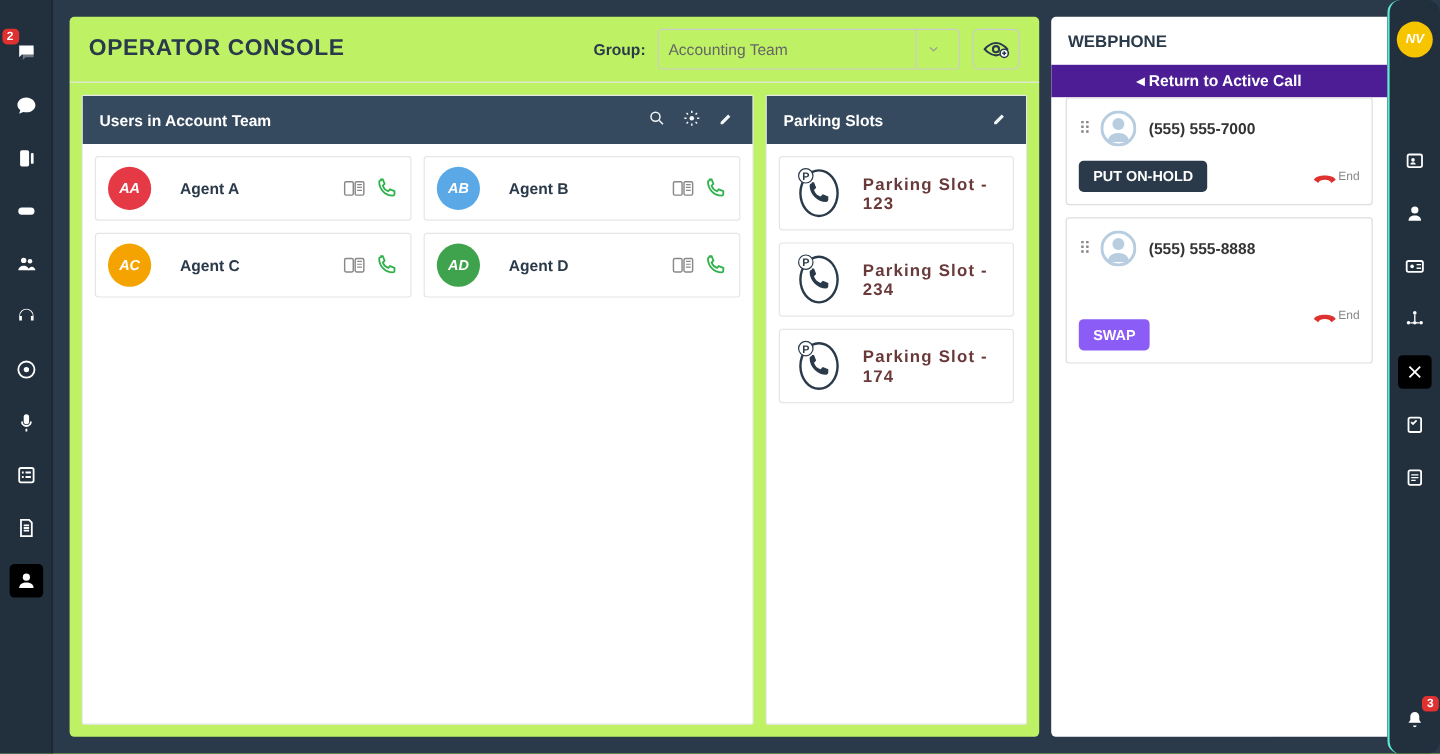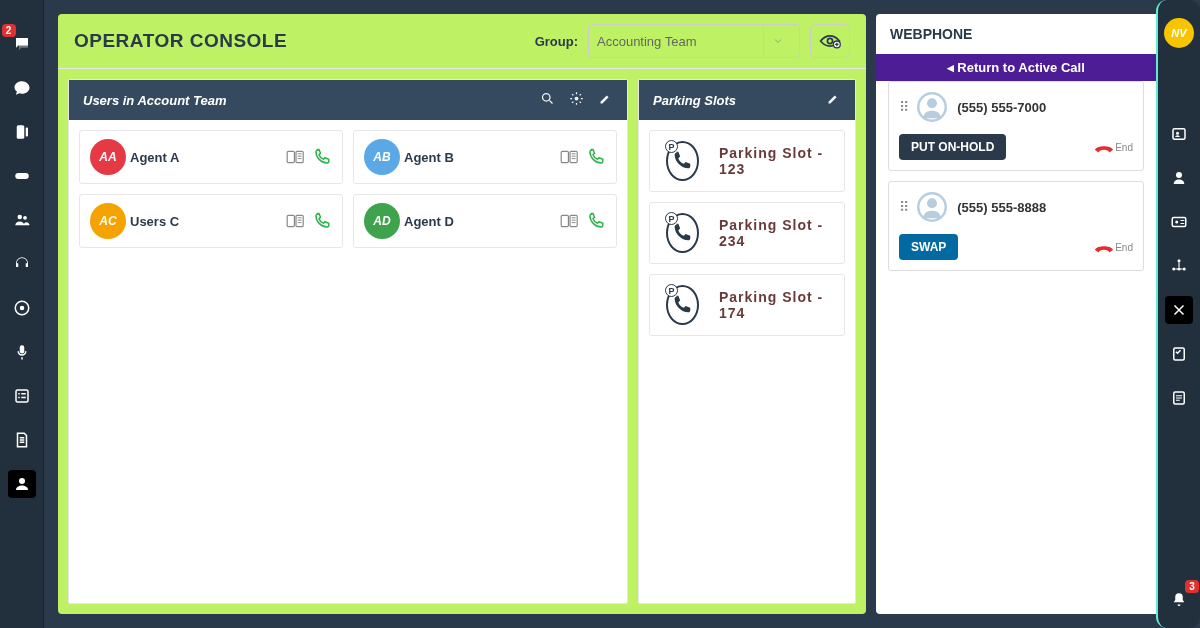--- a/index.html
+++ b/index.html
@@ -14,34 +14,34 @@
   .badge-red { position: absolute; top: -6px; left: -6px; background: #e03131; color: #fff; font-size: 10px; font-weight: bold; border-radius: 4px; padding: 1px 4px; min-width: 14px; text-align: center; }
   .avatar-circle { width: 30px; height: 30px; border-radius: 50%; background: #f7c400; color: #fff; font-weight: bold; font-size: 11px; display: flex; align-items: center; justify-content: center; font-style: italic; }
 
   .main { flex: 1; display: flex; padding: 14px 0 14px 14px; gap: 10px; }
 
   .console-panel { flex: 1; background: #bef264; border-radius: 4px; display: flex; flex-direction: column; overflow: hidden; }
   .console-header { display: flex; align-items: center; padding: 10px 16px; border-bottom: 1px solid #e6e6e6; }
   .console-title { font-size: 19px; font-weight: bold; color: #2a3a4a; letter-spacing: 0.5px; }
   .group-wrap { margin-left: auto; display: flex; align-items: center; gap: 10px; }
   .group-label { font-weight: bold; color: #2a3a4a; font-size: 13px; }
-  .group-select { width: 212px; height: 34px; border: 1px solid #ccc; border-radius: 4px; display: flex; align-items: center; padding: 0 8px; color: #666; font-size: 13px; position: relative; }
+  .group-select { width: 252px; height: 34px; border: 1px solid #ccc; border-radius: 4px; display: flex; align-items: center; padding: 0 8px; color: #666; font-size: 13px; position: relative; }
   .group-select .chev { margin-left: auto; width: 28px; height: 100%; border-left: 1px solid #ccc; display: flex; align-items: center; justify-content: center; color: #aaa; }
   .eye-btn { width: 40px; height: 34px; border: 1px solid #ccc; border-radius: 6px; display: flex; align-items: center; justify-content: center; cursor: pointer; }
 
   .console-body { flex: 1; display: flex; gap: 10px; padding: 10px; }
   .sub-panel { background: #fff; border: 1px solid #e6e6e6; border-radius: 2px; display: flex; flex-direction: column; }
   .users-panel { flex: 0 0 560px; }
   .parking-panel { flex: 1; }
-  .sub-header { background: #354a5f; color: #fff; height: 40px; display: flex; align-items: center; padding: 0 14px; font-weight: bold; font-size: 13px; gap: 14px; font-style: italic; }
+  .sub-header { background: #354a5f; color: #fff; height: 40px; display: flex; align-items: center; padding: 0 14px; font-weight: bold; font-size: 13px; gap: 14px; }
   .sub-header .spacer { margin-left: auto; }
   .sub-header .hicon { cursor: pointer; opacity: 0.95; }
   .sub-body { padding: 10px; display: flex; flex-direction: column; gap: 10px; }
   .users-grid { display: grid; grid-template-columns: 1fr 1fr; gap: 10px; }
-  .user-card { border: 1px solid #e6e6e6; border-radius: 3px; height: 54px; display: flex; align-items: center; padding: 0 10px; gap: 4px; }
+  .user-card { border: 1px solid #e6e6e6; border-radius: 3px; height: 54px; display: flex; align-items: center; padding: 0 10px; gap: 24px; }
   .user-avatar { width: 36px; height: 36px; border-radius: 50%; color: #fff; font-weight: bold; font-size: 12px; display: flex; align-items: center; justify-content: center; font-style: italic; }
   .user-name { font-weight: bold; color: #2a3a4a; font-size: 13px; }
   .user-actions { margin-left: auto; display: flex; align-items: center; gap: 6px; }
   .mini-ic { width: 20px; height: 20px; display: flex; align-items: center; justify-content: center; }
 
   .slot-card { border: 1px solid #e6e6e6; border-radius: 3px; height: 62px; display: flex; align-items: center; padding: 0 16px; gap: 20px; }
   .slot-icon { width: 40px; height: 40px; border: 2px solid #2a3a4a; border-radius: 50%; display: flex; align-items: center; justify-content: center; position: relative; }
   .slot-icon .p-badge { position: absolute; top: -3px; left: -3px; background: #fff; color: #2a3a4a; font-size: 9px; font-weight: bold; border: 1px solid #2a3a4a; border-radius: 50%; width: 13px; height: 13px; display: flex; align-items: center; justify-content: center; }
   .slot-label { color: #6a3a3a; font-weight: 600; letter-spacing: 1px; font-size: 14px; }
 
@@ -51,21 +51,21 @@
   .wp-manage { text-align: center; color: #8a8a8a; font-weight: bold; padding: 14px 0 10px; letter-spacing: 1px; font-size: 14px; }
   .wp-body { padding: 0 12px; display: flex; flex-direction: column; gap: 10px; }
   .call-card { border: 1px solid #ddd; border-radius: 3px; padding: 10px; display: flex; flex-direction: column; gap: 12px; }
   .call-row { display: flex; align-items: center; gap: 10px; }
   .drag-dots { color: #888; cursor: grab; font-size: 14px; letter-spacing: -2px; }
   .caller-ic { width: 30px; height: 30px; }
   .call-num { font-weight: 600; font-size: 13px; color: #333; }
   .call-actions { display: flex; align-items: center; justify-content: space-between; }
   .btn { border: none; border-radius: 4px; padding: 6px 12px; font-weight: bold; font-size: 12px; cursor: pointer; color: #fff; }
   .btn-hold { background: #2a3a4a; }
-  .btn-swap { background: #0369a1; }
+  .btn-swap { background: #8b5cf6; margin-top: 32px; }
   .end-wrap { display: flex; flex-direction: row; align-items: center; cursor: pointer; gap: 0px; }
   .end-label { font-size: 10px; color: #888; }
 
   .bell-wrap { margin-top: auto; margin-bottom: 14px; position: relative; }
 </style>
 </head>
 <body>
 
 <div class="app">
 
@@ -213,21 +213,21 @@
                     </span>
       <span class="mini-ic">
                       <svg width="18" height="18" viewBox="0 0 24 24">
                         <path d="M6 3c-1 0-2 1-2 2 0 8 7 15 15 15 1 0 2-1 2-2v-3l-5-2-2 2c-3-1-5-3-6-6l2-2-2-5H6z" fill="none" stroke="#2fb24c" stroke-width="2"></path>
                       </svg>
                     </span>
     </div>
                 </div>
                 <div class="user-card">
     <div class="user-avatar" style="background:#f4a300">AC</div>
-    <div class="user-name">Users C</div>
+    <div class="user-name">Agent C</div>
     <div class="user-actions">
       <span class="mini-ic">
                       <svg width="20" height="16" viewBox="0 0 24 20">
                         <rect x="1" y="3" width="9" height="14" rx="1.5" fill="none" stroke="#888" stroke-width="1.5"></rect>
                         <rect x="12" y="3" width="9" height="14" rx="1.5" fill="none" stroke="#888" stroke-width="1.5"></rect>
                         <path d="M14 6h5M14 9h5M14 12h5" stroke="#888" stroke-width="1.2"></path>
                       </svg>
                     </span>
       <span class="mini-ic">
                       <svg width="18" height="18" viewBox="0 0 24 24">

